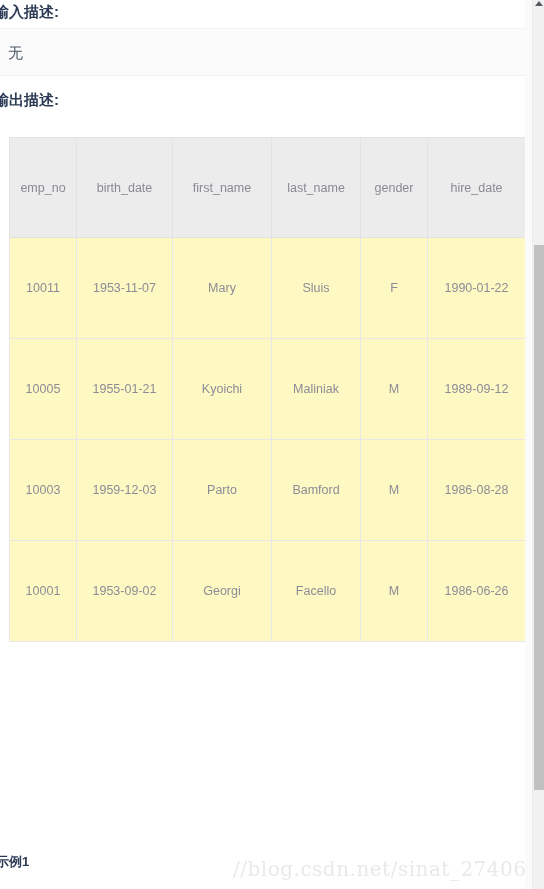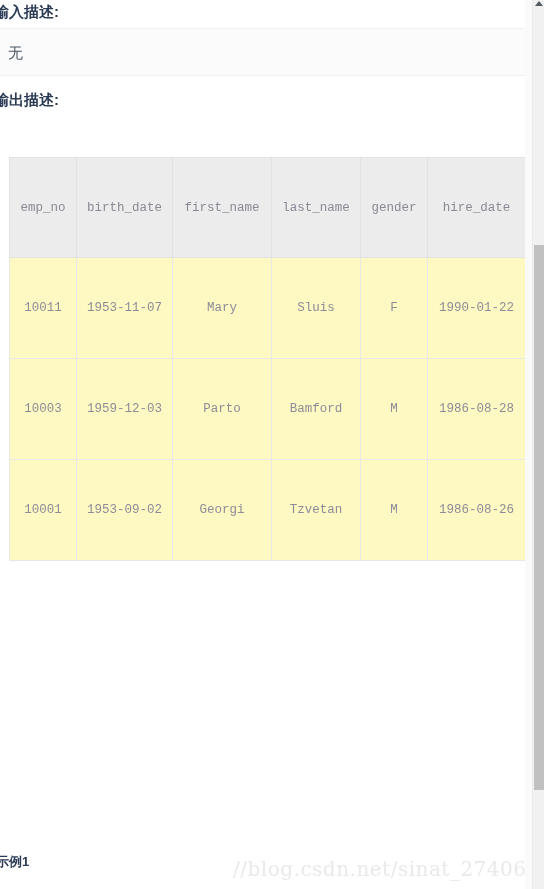--- a/index.html
+++ b/index.html
@@ -67,22 +67,21 @@
   .table-wrap {
     position: absolute;
     left: 9px;
     top: 137px;
     width: 516px;
   }
   table.result-table {
     border-collapse: collapse;
     width: 516px;
     table-layout: fixed;
-    font-family: Liberation Mono, monospace;
-    margin-top: 20px;
+    font-family: Liberation Sans, sans-serif;
   }
   table.result-table th,
   table.result-table td {
     border: 1px solid #e8e8e8;
     font-size: 12.5px;
     line-height: 28px;
     color: #8c8c97;
     text-align: center;
     vertical-align: middle;
     font-weight: normal;
@@ -210,34 +209,42 @@
       <tbody>
         <tr>
           <td>10011</td>
           <td>1953-11-07</td>
           <td>Mary</td>
           <td>Sluis</td>
           <td>F</td>
           <td>1990-01-22</td>
         </tr>
         <tr>
+          <td>10005</td>
+          <td>1955-01-21</td>
+          <td>Kyoichi</td>
+          <td>Maliniak</td>
+          <td>M</td>
+          <td>1989-09-12</td>
+        </tr>
+        <tr>
           <td>10003</td>
           <td>1959-12-03</td>
           <td>Parto</td>
           <td>Bamford</td>
           <td>M</td>
           <td>1986-08-28</td>
         </tr>
         <tr>
           <td>10001</td>
           <td>1953-09-02</td>
           <td>Georgi</td>
-          <td>Tzvetan</td>
+          <td>Facello</td>
           <td>M</td>
-          <td>1986-08-26</td>
+          <td>1986-06-26</td>
         </tr>
       </tbody>
     </table>
   </div>
 
   <div class="bottom-label">示例1</div>
 
   <div class="watermark">//blog.csdn.net/sinat_27406925</div>
 
 </div>

